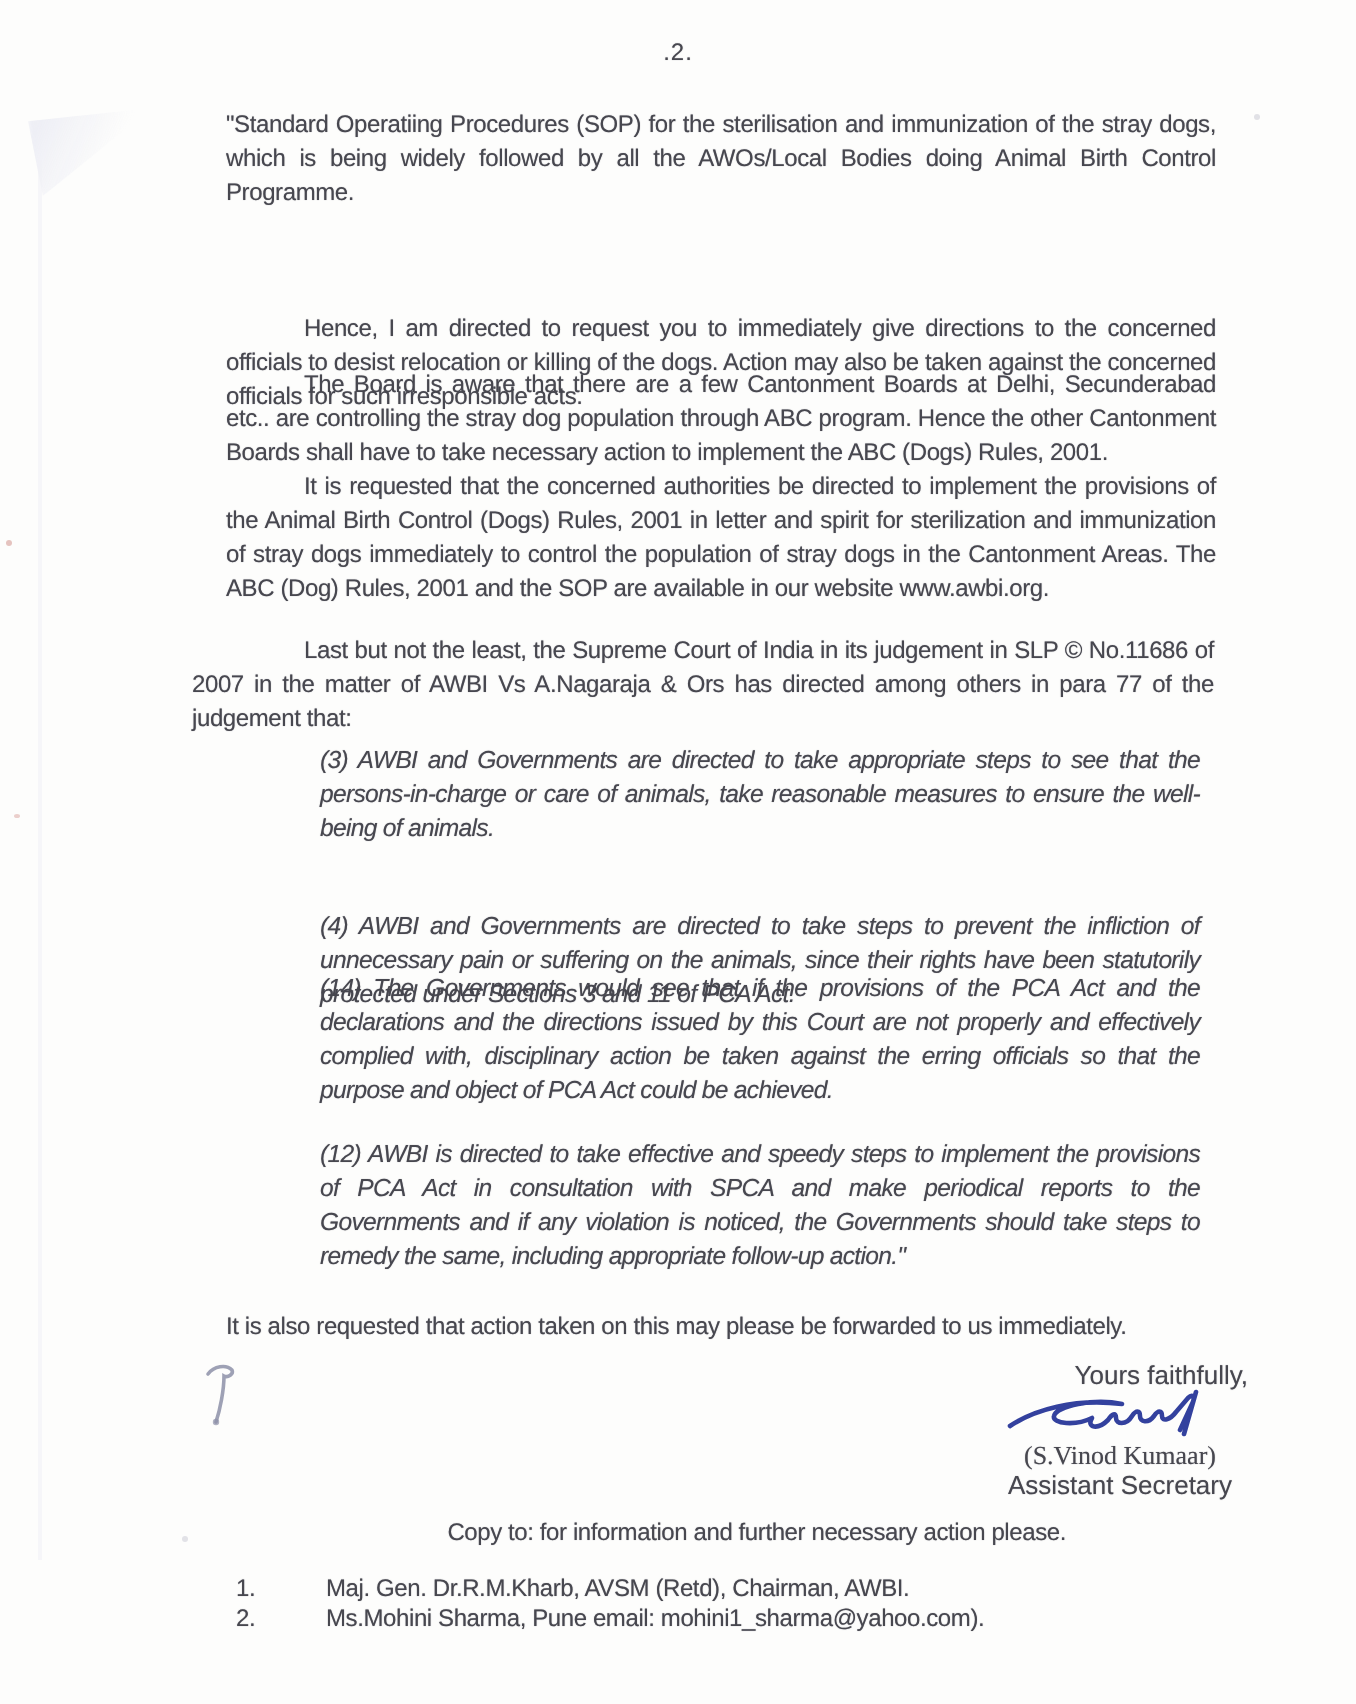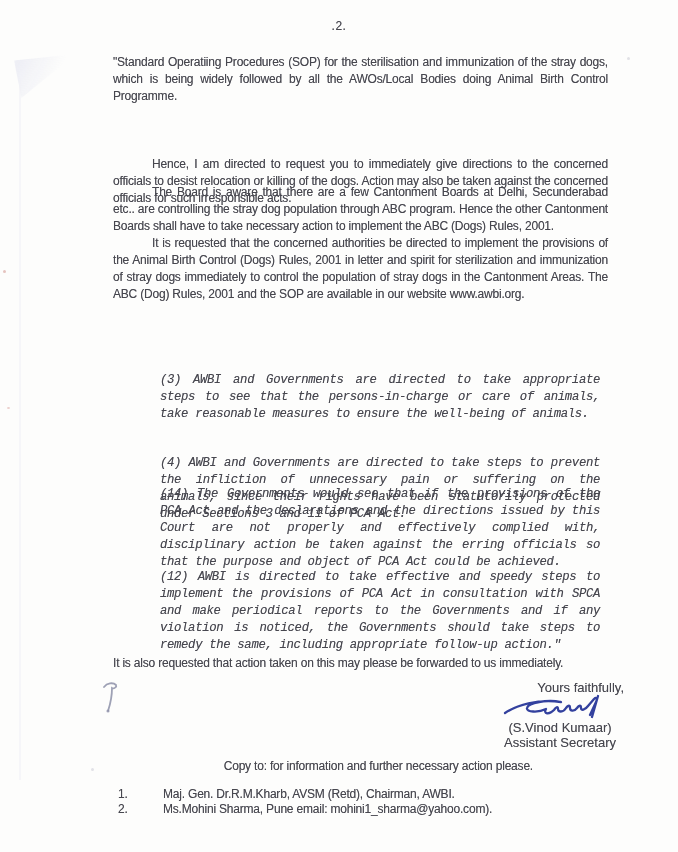--- a/index.html
+++ b/index.html
@@ -29,21 +29,21 @@
     text-shadow: 0 0 0.5px rgba(70,70,80,0.5);
   }
   .p1 { left: 113px; top: 54px;  width: 495px; }
   .p2 { left: 113px; top: 112px; width: 495px; text-indent: 39px; margin-top: 44px; }
   .p3 { left: 113px; top: 184px; width: 495px; text-indent: 39px; }
   .p4 { left: 113px; top: 235px; width: 495px; text-indent: 39px; }
   .p5 { left: 96px;  top: 317px; width: 511px; text-indent: 56px; }
   .quote {
     position: absolute;
     left: 160px; width: 440px;
-    font-family: Liberation Mono, monospace;
+    font-family: Liberation Sans, sans-serif;
     font-style: italic;
     font-size: 12.3px;
     line-height: 17px;
     letter-spacing: -0.35px;
     text-align: justify;
     color: var(--ink, #47474f);
     text-shadow: 0 0 0.5px rgba(66,66,78,0.5);
   }
   .q1 { top: 372px; }
   .q2 { top: 427px; margin-top: 28px; }
@@ -58,21 +58,21 @@
     left: 490px;
     width: 140px;
     text-align: center;
     font-size: 13px;
     line-height: 15px;
     text-shadow: 0 0 0.5px rgba(70,70,80,0.5);
   }
   .sig-valediction { display: block; text-align: right; padding-right: 6px; }
   .sig-scribble { display: block; margin: -1px auto -3px auto; }
   .sig-name, .sig-title { display: block; }
-  .sig-name { margin-top: 1px; }
+  .sig-name { margin-top: 1px; font-family: Liberation Serif, serif; }
 
   .copy-heading { left: 113px; top: 758px; width: 420px; text-align: right; }
   .copy-num  { position: absolute; left: 118px; width: 30px; text-align: left; }
   .copy-text { position: absolute; left: 163px; width: 440px; text-align: left; }
   .row1 { top: 786px; }
   .row2 { top: 801px; }
 
   
   .shadow-topleft {
     position: absolute; left: 14px; top: 54px; width: 62px; height: 44px;
@@ -104,20 +104,21 @@
   <div class="speck speck-b"></div>
   <div class="speck speck-c"></div>
   <div class="speck speck-d"></div>
 
   <div class="pageno">.2.</div>
 
   <div class="txt p1">"Standard Operatiing Procedures (SOP) for the sterilisation and immunization of the stray dogs, which is being widely followed by all the AWOs/Local Bodies doing Animal Birth Control Programme.</div>
   <div class="txt p2">Hence, I am directed to request you to immediately give directions to the concerned officials to desist relocation or killing of the dogs. Action may also be taken against the concerned officials for such irresponsible acts.</div>
   <div class="txt p3">The Board is aware that there are a few Cantonment Boards at Delhi, Secunderabad etc.. are controlling the stray dog population through ABC program. Hence the other Cantonment Boards shall have to take necessary action to implement the ABC (Dogs) Rules, 2001.</div>
   <div class="txt p4"><span>It is requested that the concerned authorities be directed to implement the provisions of the Animal Birth Control (Dogs) Rules, 2001 in letter and spirit for sterilization and immunization of stray dogs immediately to control the population of stray dogs in the Cantonment Areas. The ABC (Dog) Rules, 2001 and the SOP are available in our website </span><span class="website-link">www.awbi.org</span><span>.</span></div>
+  <div class="txt p5">Last but not the least, the Supreme Court of India in its judgement in SLP © No.11686 of 2007 in the matter of AWBI Vs A.Nagaraja &amp; Ors has directed among others in para 77 of the judgement that:</div>
 
   <div class="quote q1">(3) AWBI and Governments are directed to take appropriate steps to see that the persons-in-charge or care of animals, take reasonable measures to ensure the well-being of animals.</div>
   <div class="quote q2">(4) AWBI and Governments are directed to take steps to prevent the infliction of unnecessary pain or suffering on the animals, since their rights have been statutorily protected under Sections 3 and 11 of PCA Act.</div>
   <div class="quote q3">(14) The Governments would see that if the provisions of the PCA Act and the declarations and the directions issued by this Court are not properly and effectively complied with, disciplinary action be taken against the erring officials so that the purpose and object of PCA Act could be achieved.</div>
   <div class="quote q4">(12) AWBI is directed to take effective and speedy steps to implement the provisions of PCA Act in consultation with SPCA and make periodical reports to the Governments and if any violation is noticed, the Governments should take steps to remedy the same, including appropriate follow-up action."</div>
 
   <div class="txt closing">It is also requested that action taken on this may please be forwarded to us immediately.</div>
 
   <svg class="pen-mark" width="22" height="36" viewBox="0 0 22 36">
     <path d="M4 7 C7 3, 13 2, 16 5 C17 7, 14 9, 12 8 C12 15, 10 25, 8 31" fill="none" stroke="var(--pen-mark, #8d90a8)" stroke-width="1.8" stroke-linecap="round" opacity="0.85"></path>

